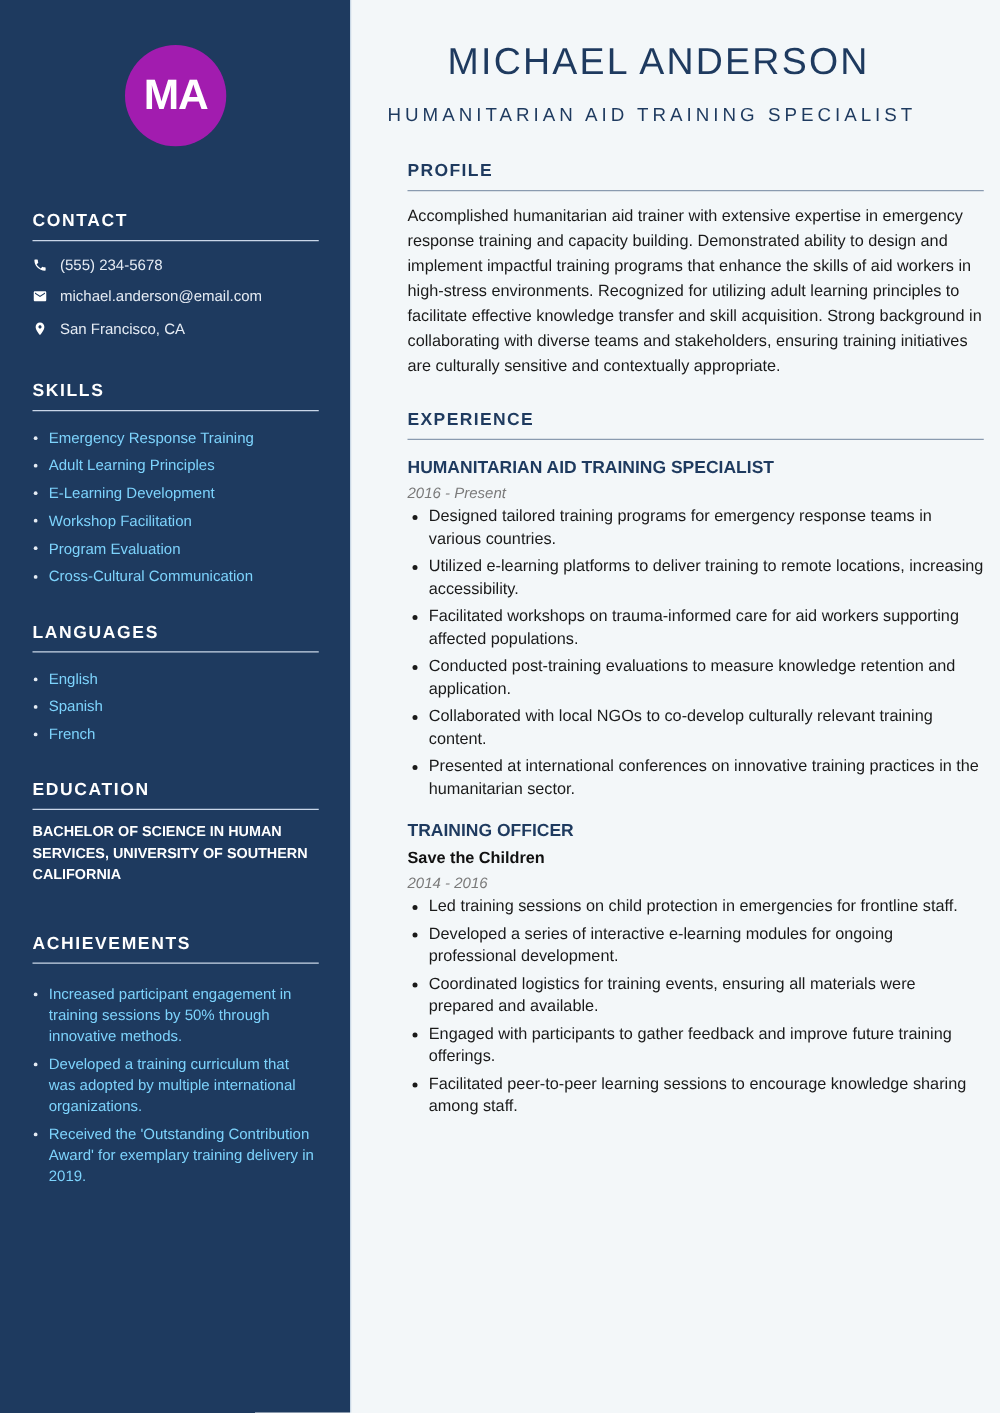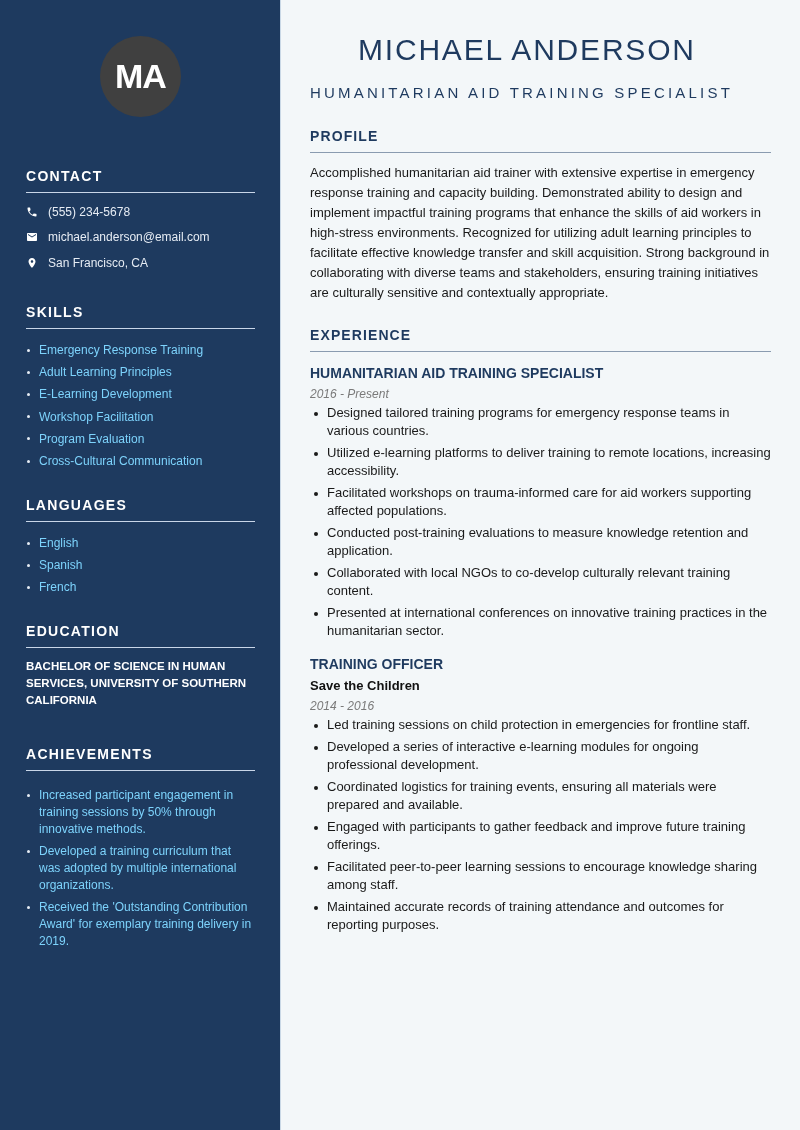--- a/index.html
+++ b/index.html
@@ -13,21 +13,21 @@
   .sidebar {
     position: absolute; left: 0; top: 0;
     width: 280px; height: 1130px;
     background: #1e3a5f;
     color: #ffffff;
     padding: 0 26px;
   }
   .avatar {
     position: absolute; left: 100px; top: 36px;
     width: 81px; height: 81px; border-radius: 50%;
-    background: #404040;
+    background: #a21caf;
     color: #ffffff;
     font-weight: bold; font-size: 34px;
     display: flex; align-items: center; justify-content: center;
     letter-spacing: -1px;
   }
   .side-section { position: absolute; left: 26px; width: 229px; }
   .side-heading {
     font-size: 14px; font-weight: bold; letter-spacing: 1.3px;
     color: #ffffff;
     padding-bottom: 8px;
@@ -65,21 +65,21 @@
   .name {
     position: absolute; top: 33px; left: 0;
     font-size: 30px; font-weight: normal; letter-spacing: 1.8px;
     color: #1e3a5f;
     margin-left: 48px;
   }
   .title {
     position: absolute; top: 84px; left: 0;
     font-size: 15px; letter-spacing: 3.2px; color: #1e3a5f;
   }
-  .main-section { position: absolute; left: 0; width: 461px; }
+  .main-section { position: absolute; left: 16px; width: 461px; }
   .main-heading {
     font-size: 14px; font-weight: bold; letter-spacing: 1.1px;
     color: #1e3a5f;
     padding-bottom: 8px;
     border-bottom: 1.5px solid #8a9bb0;
   }
   .profile-text {
     margin-top: 10px;
     font-size: 13px; line-height: 20px; color: #1a1a1a;
   }
@@ -201,17 +201,16 @@
     <div style="margin-top:16px">
       <div class="job-title">TRAINING OFFICER</div>
       <div class="company">Save the Children</div>
       <div class="dates">2014 - 2016</div>
       <ul class="job-list">
         <li>Led training sessions on child protection in emergencies for frontline staff.</li>
         <li>Developed a series of interactive e-learning modules for ongoing professional development.</li>
         <li>Coordinated logistics for training events, ensuring all materials were prepared and available.</li>
         <li>Engaged with participants to gather feedback and improve future training offerings.</li>
         <li>Facilitated peer-to-peer learning sessions to encourage knowledge sharing among staff.</li>
-        <li>Maintained accurate records of training attendance and outcomes for reporting purposes.</li>
       </ul>
     </div>
   </section>
 </main>
 
 </body></html>

